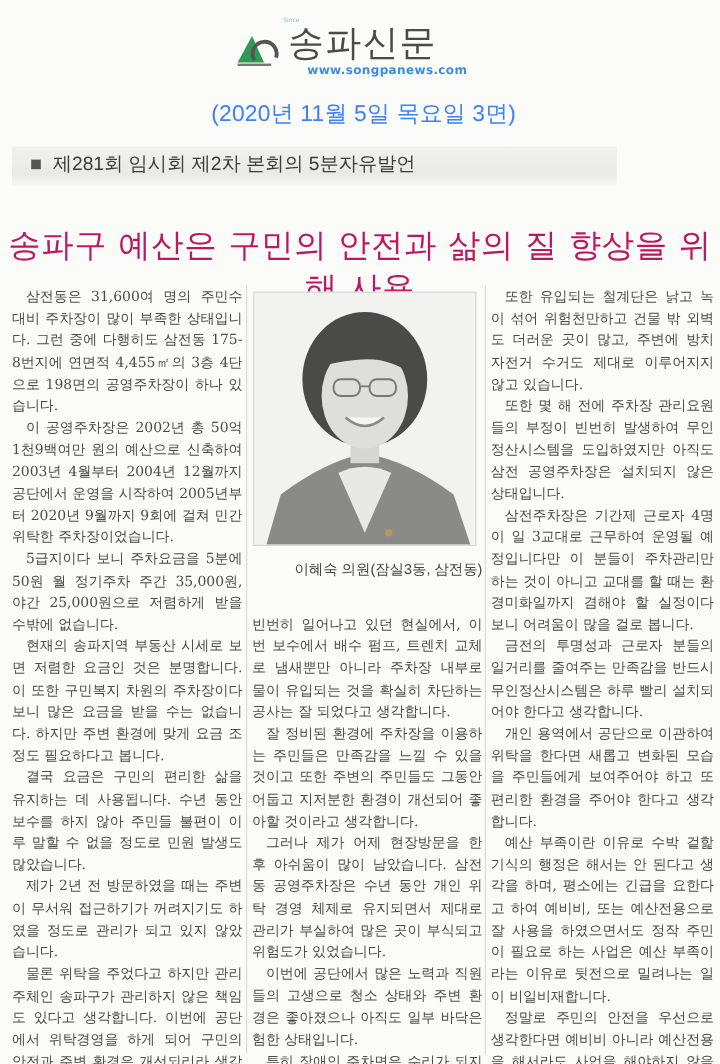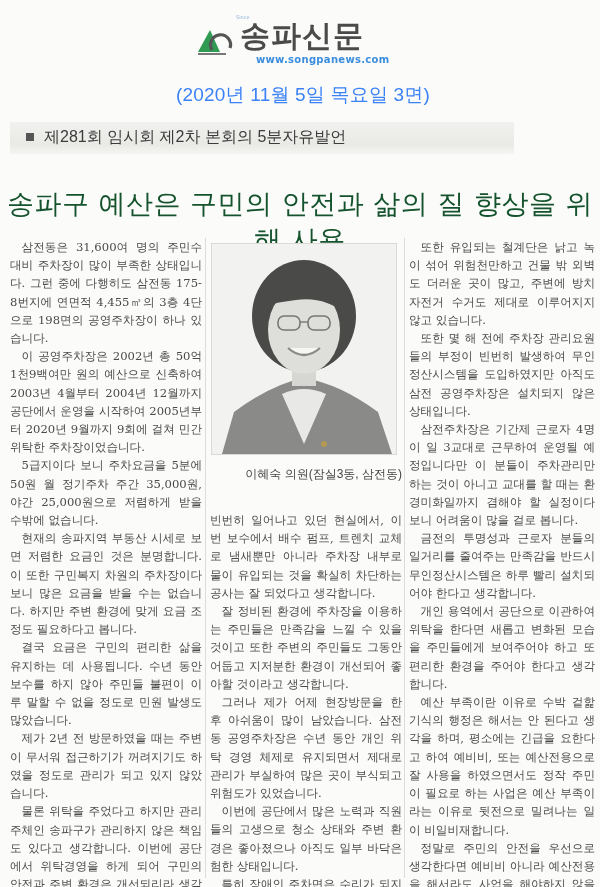--- a/index.html
+++ b/index.html
@@ -7,21 +7,21 @@
     width:600px; height:887px; overflow:hidden;
     background:#fbfbf9;
     font-family:"DejaVu Sans", sans-serif;
     color:#3a3a3a;
     position:relative;
   }
   .masthead { position:absolute; left:196px; top:14px; width:220px; height:56px; }
   .logo-mark { position:absolute; left:0; top:10px; width:40px; height:34px; }
   .logo-title {
     position:absolute; left:44px; top:2px;
-    font-family:"DejaVu Sans", sans-serif; font-weight:bold;
+    font-family:"DejaVu Sans", sans-serif; font-weight:normal;
     font-size:30px; letter-spacing:1px; color:#4a4a4a;text-align:center;
   }
   .logo-tiny { position:absolute; left:40px; top:0; font-size:5px; color:#8fb0d8; }
   .logo-url {
     position:absolute; left:60px; top:40px;
     font-family:"DejaVu Sans", sans-serif; font-weight:bold;
     font-size:10px; color:#3b8ede; letter-spacing:0.3px;
   }
   .dateline {
     position:absolute; left:176px; top:82px;
@@ -37,21 +37,21 @@
   }
   .section-tag .text {
     position:absolute; left:34px; top:5px;
     font-family:"Liberation Sans", sans-serif;
     font-size:16px; color:#3c3c3c;
   }
   .headline {
     position:absolute; left:0; width:600px; top:168px;
     text-align:center;
     font-family:"DejaVu Serif", serif;
-    font-size:27px; color:#14532d; letter-spacing:0.5px; font-weight:normal;
+    font-size:27px; color:#be185d; letter-spacing:0.5px; font-weight:normal;
   }
   .col {
     position:absolute;
     font-family:"DejaVu Serif", serif;
     font-size:11.6px; line-height:18.2px; color:#4a4a4a;
     text-align:justify;
   }
   .col p { margin:0; text-indent:1em; }
   .col1 { left:10px; top:238px; width:192px; }
   .col2 { left:210px; top:511px; width:192px; }

